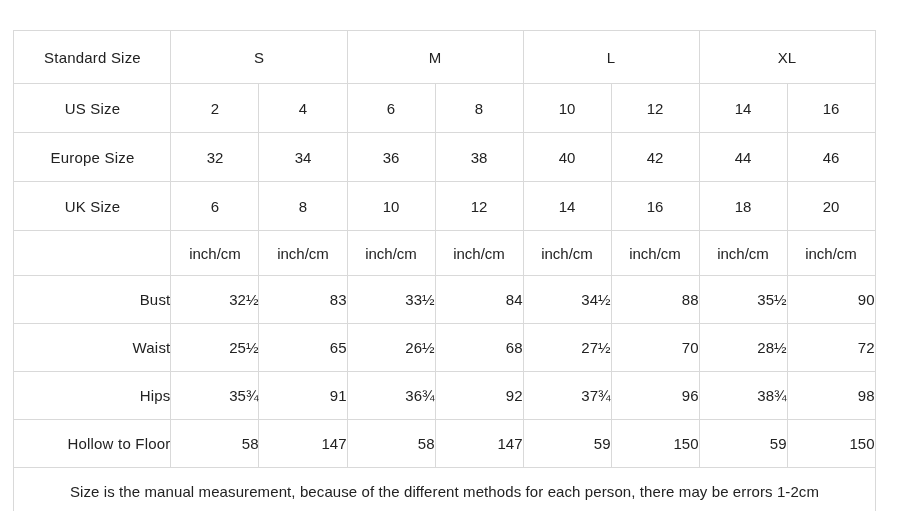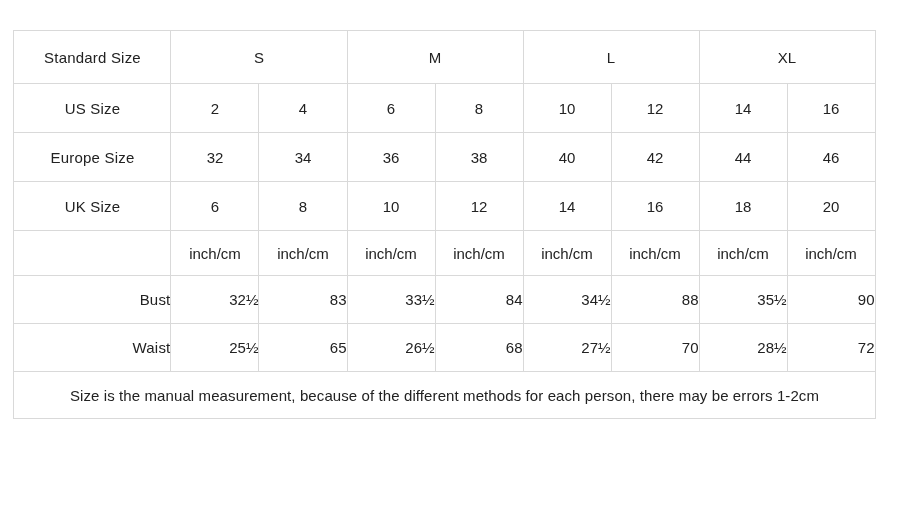--- a/index.html
+++ b/index.html
@@ -166,20 +166,42 @@
         <td class="val-cell frac">25½</td>
         <td class="val-cell cm">65</td>
         <td class="val-cell frac">26½</td>
         <td class="val-cell cm">68</td>
         <td class="val-cell frac">27½</td>
         <td class="val-cell cm">70</td>
         <td class="val-cell frac">28½</td>
         <td class="val-cell cm">72</td>
       </tr>
 
-
+      <tr class="r-meas">
+        <td class="label-cell">Hips</td>
+        <td class="val-cell frac">35¾</td>
+        <td class="val-cell cm">91</td>
+        <td class="val-cell frac">36¾</td>
+        <td class="val-cell cm">92</td>
+        <td class="val-cell frac">37¾</td>
+        <td class="val-cell cm">96</td>
+        <td class="val-cell frac">38¾</td>
+        <td class="val-cell cm">98</td>
+      </tr>
+
+      <tr class="r-meas">
+        <td class="label-cell">Hollow to Floor</td>
+        <td class="val-cell">58</td>
+        <td class="val-cell cm">147</td>
+        <td class="val-cell">58</td>
+        <td class="val-cell cm">147</td>
+        <td class="val-cell">59</td>
+        <td class="val-cell cm">150</td>
+        <td class="val-cell">59</td>
+        <td class="val-cell cm">150</td>
+      </tr>
 
       <tr class="r-note">
         <td class="note-cell" colspan="9">Size is the manual measurement, because of the different methods for each person, there may be errors 1-2cm</td>
       </tr>
     </tbody>
   </table>
 </div>
 
 </body></html>

